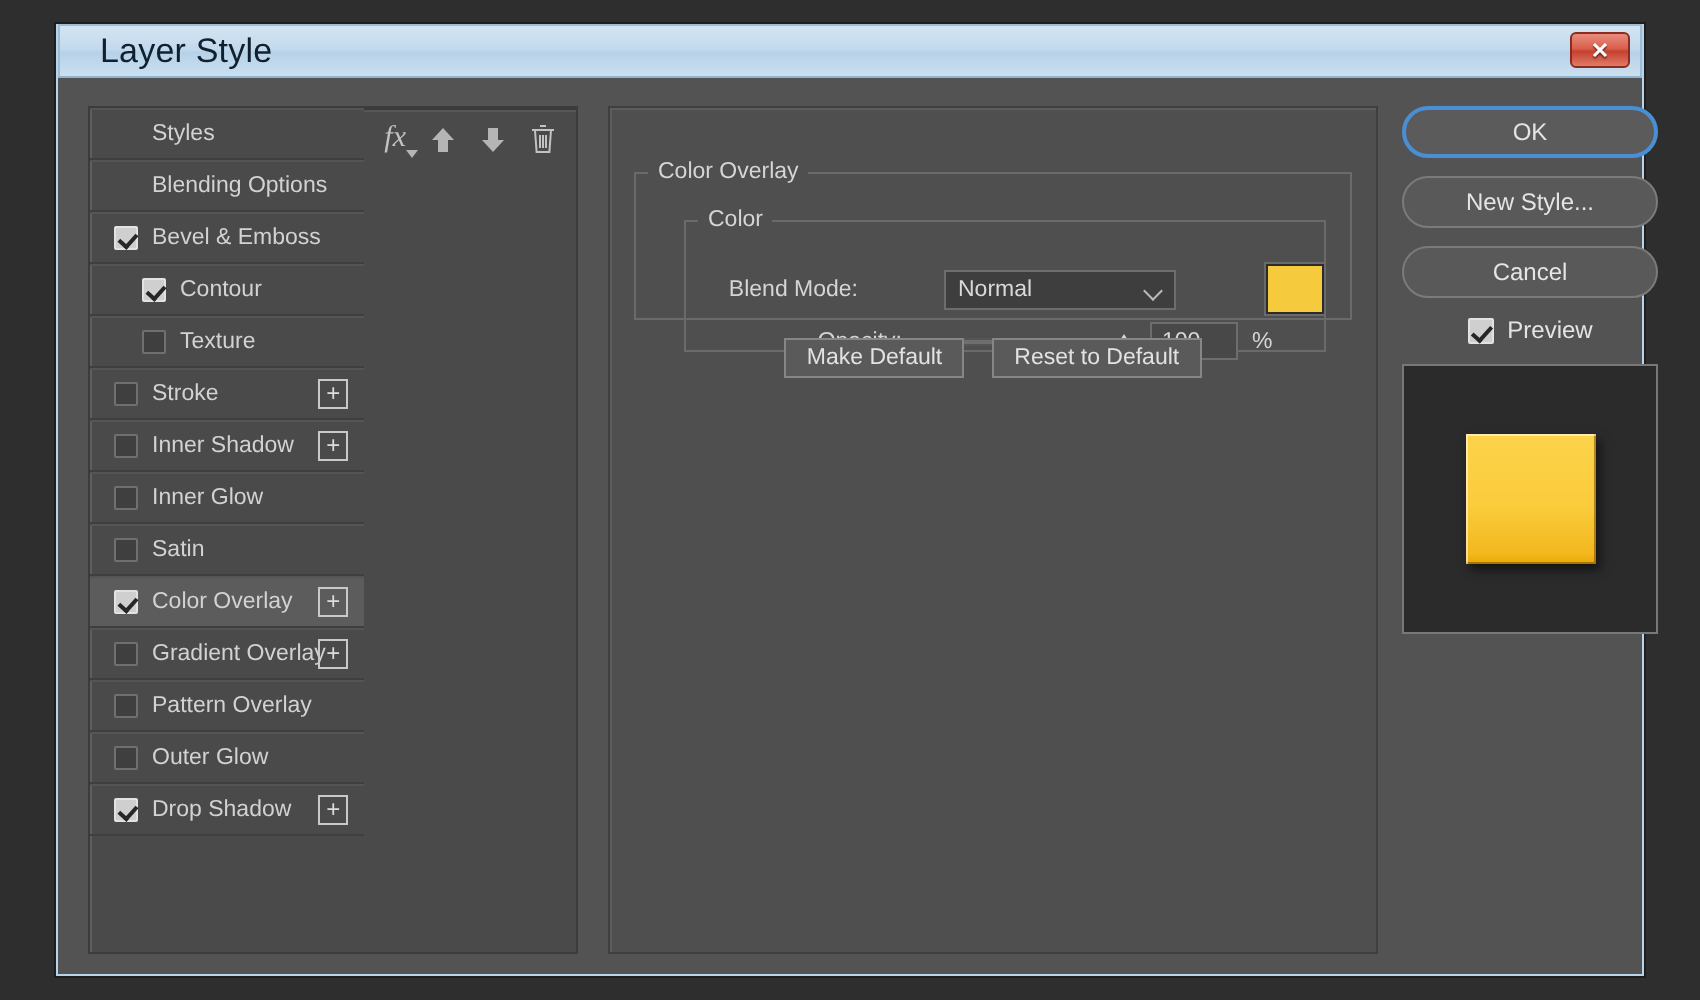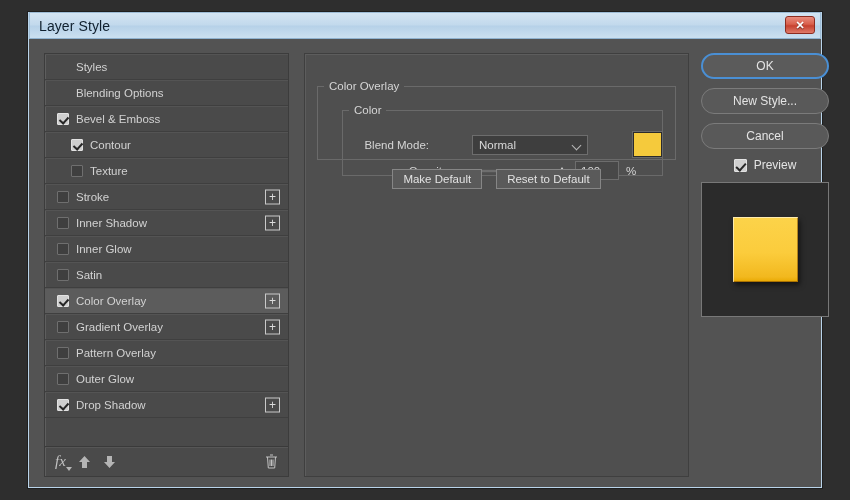--- a/index.html
+++ b/index.html
@@ -23,22 +23,22 @@
   }
   #titlebar {
     height: 27px;
     background: linear-gradient(to bottom, #d3e4f2 0%, #c2d9ec 48%, #b6d1e8 52%, #cbe0f0 100%);
     border: 1px solid #9dbcd6;
     border-bottom: 1px solid #8fb2cf;
     display: flex; align-items: center;
     position: relative;
   }
   #titlebar .title {
-    margin-left: 9px;
-    font-size: 14px;
+    margin-left: 20px;
+    font-size: 17px;
     color: #10202e;
     letter-spacing: .1px;
   }
   #close-btn {
     position: absolute; right: 5px; top: 3px;
     width: 30px; height: 18px;
     border-radius: 3px;
     border: 1px solid #8c2c20;
     background: linear-gradient(to bottom, #e88c7e 0%, #d9604c 45%, #c6412f 55%, #e07b69 100%);
     display: flex; align-items: center; justify-content: center;
@@ -49,21 +49,21 @@
 
   #body { position: relative; width: 100%; height: calc(100% - 27px); }
 
   
   #styles-panel {
     position: absolute; left: 15px; top: 14px;
     width: 245px; height: 424px;
     background: #4a4a4a;
     border: 1px solid #3c3c3c;
     box-shadow: inset 1px 1px 0 #5e5e5e;
-    display: flex; flex-direction: column;
+    display: flex; flex-direction: row;
   }
   #styles-list { flex: 1; position: relative; overflow: hidden; }
   .srow {
     position: relative;
     height: 26px;
     display: flex; align-items: center;
     border-bottom: 1px solid #3f3f3f;
     box-shadow: inset 0 1px 0 #545454;
     color: #d2d2d2;
     font-size: 11.5px;

